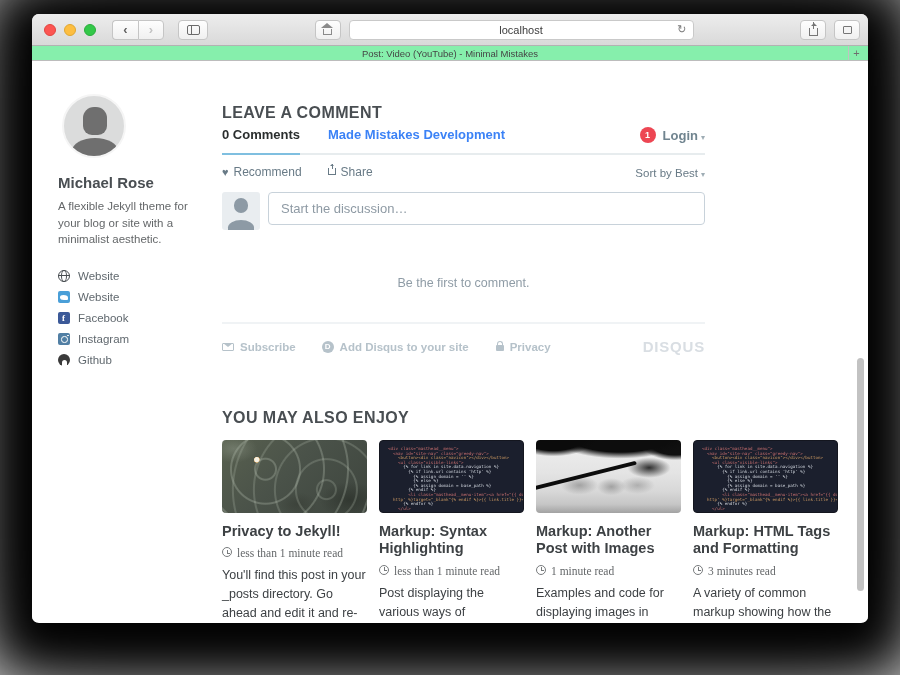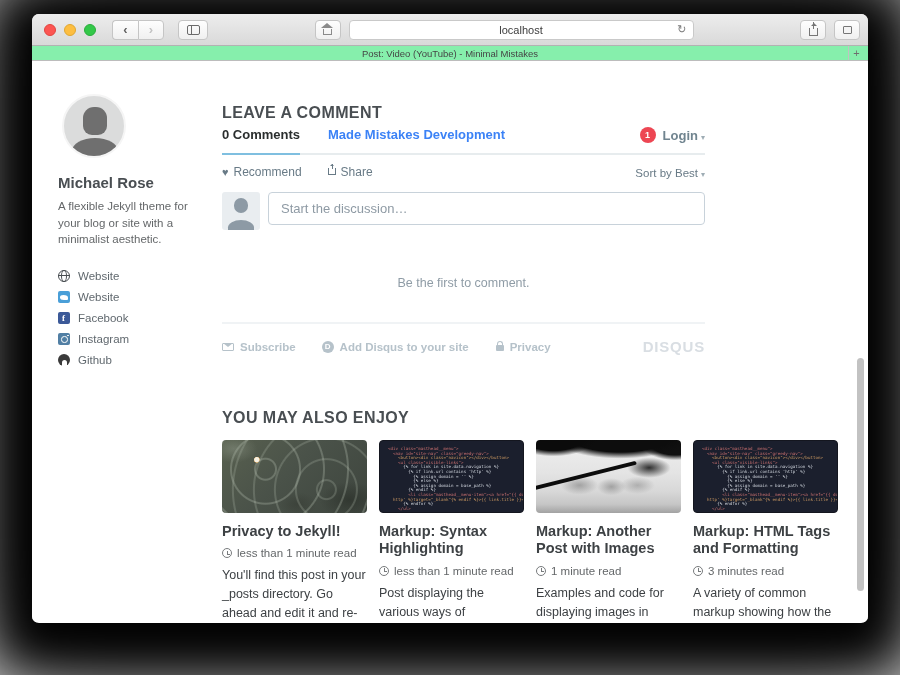--- a/index.html
+++ b/index.html
@@ -145,21 +145,21 @@
   .i-lock::before{content:"";position:absolute;left:1px;top:-4px;width:4.5px;height:4px;
     border:1.4px solid #b6c2ca;border-bottom:none;border-radius:3px 3px 0 0;}
   .dq-logo{margin-left:auto;font-size:15px;font-weight:bold;letter-spacing:.8px;color:#d9dee3;}
 
   
   .related{margin-top:54px;}
   .cards{display:grid;grid-template-columns:repeat(4,145px);gap:18px 12px;margin-top:13px;}
   .card{width:145px;}
   .card-img{width:145px;height:73px;border-radius:4px;position:relative;overflow:hidden;}
   .card-title{font-size:14.5px;font-weight:bold;color:#3d4144;line-height:1.2;margin:10px 0 0 0;}
-  .card-meta{display:flex;align-items:center;margin-top:7px;font-size:11.5px;color:#646769;}
+  .card-meta{display:flex;margin-top:7px;font-size:11.5px;color:#646769;font-family:Liberation Serif, serif;}
   .clock-icon{width:10px;height:10px;border:1px solid #787b7d;border-radius:50%;position:relative;
     margin-right:5px;flex-shrink:0;}
   .clock-icon::before{content:"";position:absolute;left:4px;top:1.5px;width:1px;height:3.5px;background:#787b7d;}
   .clock-icon::after{content:"";position:absolute;left:4px;top:4.5px;width:3px;height:1px;background:#787b7d;}
   .card-excerpt{font-size:12.5px;color:#3d4144;line-height:1.5;margin:7px 0 0 0;}
 
   
   .img-moss{background:
     radial-gradient(circle 4px at 24% 27%, #f6f1e4 0 55%, #cfa76e 72%, rgba(0,0,0,0) 80%),
     repeating-radial-gradient(circle at 30% 40%, rgba(185,195,180,0) 0 9px, rgba(185,195,180,.30) 10px 11px, rgba(0,0,0,0) 12px 24px),

